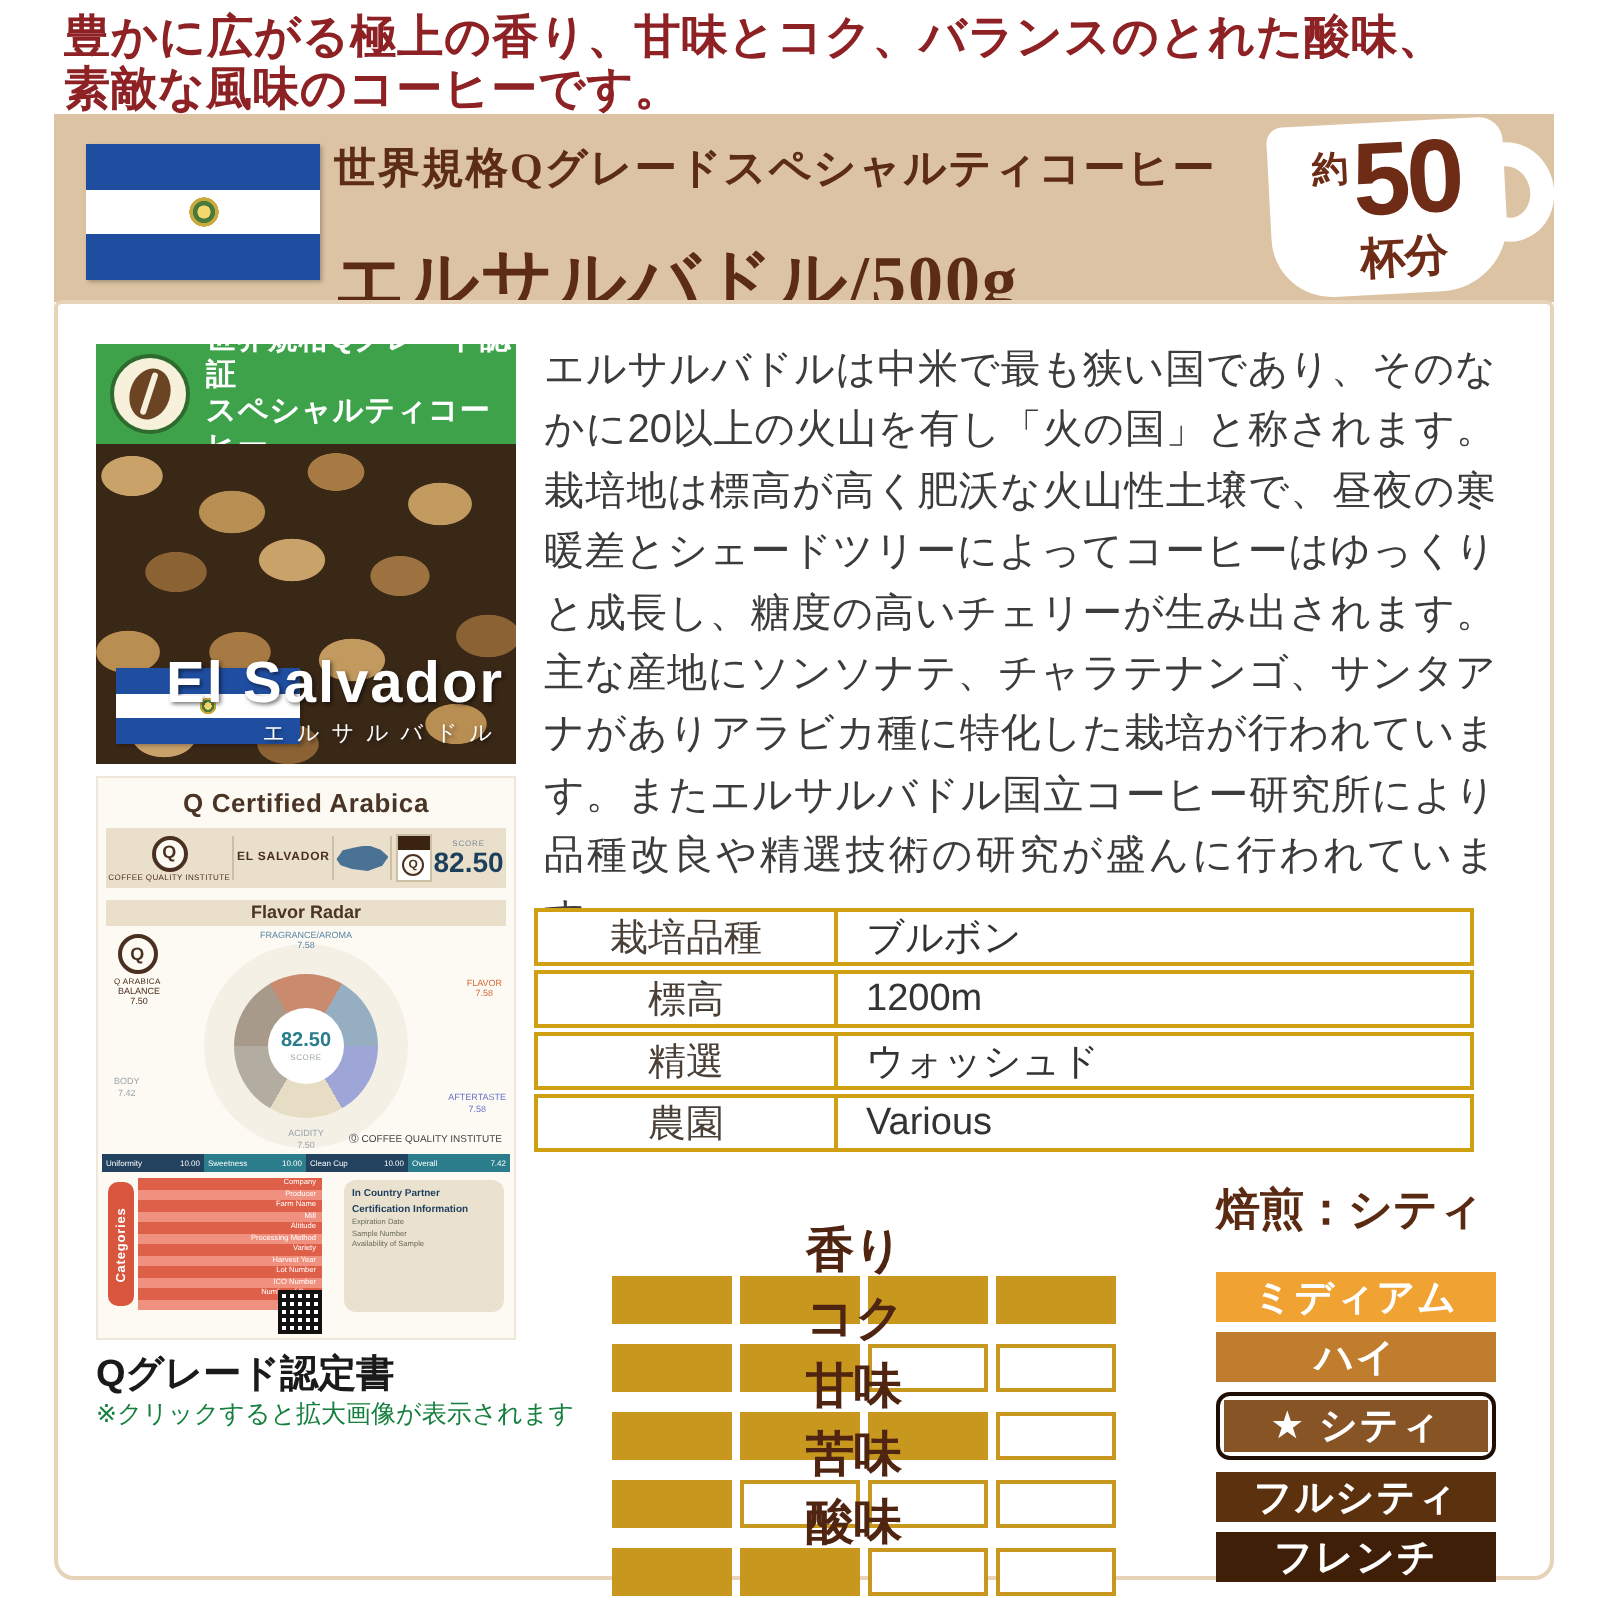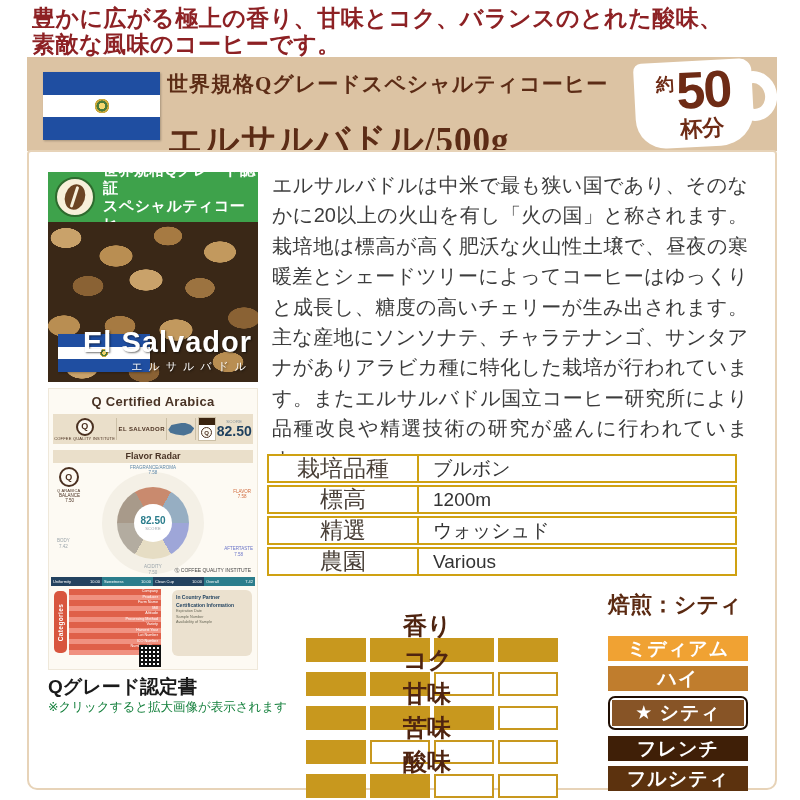--- a/index.html
+++ b/index.html
@@ -139,21 +139,21 @@
   .cert-note{position:absolute;left:48px;top:699px;font-size:12.5px;color:#15803d;}
 
   
   .desc{position:absolute;left:272px;top:170px;width:476px;font-size:20px;line-height:30.4px;
         color:#3c3c3c;text-align:justify;letter-spacing:0px;}
 
   
   .spec{position:absolute;left:267px;top:454px;width:470px;}
   .spec-row{display:flex;height:29px;box-sizing:border-box;border:2px solid #cfa112;background:#fff;margin-bottom:2px;}
   .spec-label{width:150px;box-sizing:border-box;border-right:2px solid #cfa112;display:flex;align-items:center;
-              justify-content:center;font-size:23px;color:#4a4038;}
+              justify-content:center;font-size:19px;color:#4a4038;}
   .spec-value{flex:1;display:flex;align-items:center;padding-left:14px;font-size:19px;color:#333;}
 
   
   .roast-title{position:absolute;left:608px;top:590px;width:140px;font-size:22px;font-weight:bold;color:#5b2a12;}
   .flavor{position:absolute;left:272px;top:614px;width:320px;}
   .flavor-row{display:flex;align-items:center;height:24px;margin-bottom:10px;flex-direction:column;}
   .flavor-label{width:58px;font-size:24px;font-weight:bold;color:#4f2410;line-height:1;}
   .flavor-segs{display:flex;gap:4px;}
   .seg{width:60px;height:24px;box-sizing:border-box;background:#fff;border:2px solid #c8981e;}
   .seg.fill{background:#c8981e;border-color:#c8981e;}
@@ -397,17 +397,17 @@
         </div>
       </div>
     </div>
 
   <div class="roast">
       <div class="roast-item" style="background: rgb(240, 162, 51);">ミディアム</div>
       <div class="roast-item" style="background: rgb(192, 125, 45);">ハイ</div>
       <div class="roast-active">
         <div class="roast-item" style="background: rgb(135, 84, 38);">★ シティ</div>
       </div>
+      <div class="roast-item" style="background: rgb(92, 50, 14);">フルシティ</div>
       <div class="roast-item" style="background: rgb(63, 31, 7);">フレンチ</div>
-      <div class="roast-item" style="background: rgb(92, 50, 14);">フルシティ</div>
     </div>
 
 </div>
 
 </body></html>

